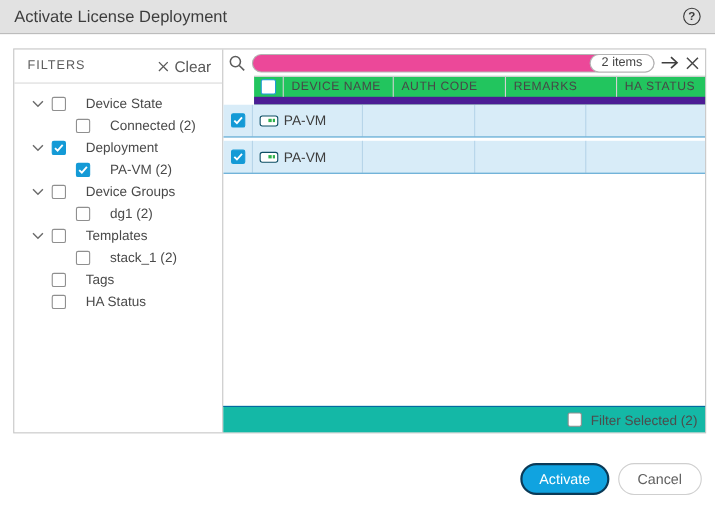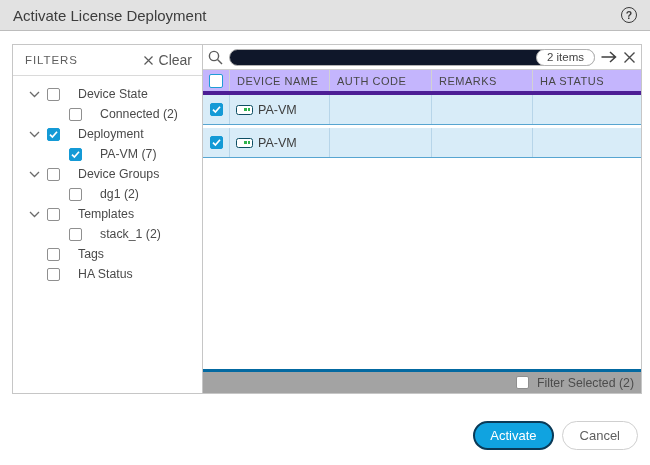--- a/index.html
+++ b/index.html
@@ -27,40 +27,40 @@
   .tree-label { font-size:12.3px; color:#4a4a4a; margin-left:18px; white-space:nowrap; }
 
   
   .cb { width:13px; height:13px; border:1px solid #8f8f8f; border-radius:2px; background:#fff; display:inline-flex; align-items:center; justify-content:center; flex:none; cursor:pointer; }
   .cb.checked { background:#149ad6; border-color:#149ad6; }
   .cb.selectall { width:14px; height:14px; border:1.5px solid #1f9cd6; }
 
   
   .tablearea { flex:1; display:flex; flex-direction:column; min-width:0; }
   .searchrow { height:24px; display:flex; align-items:center; padding:0 5px 0 4px; gap:5px; }
-  .searchpill { flex:1; height:17px; border:1px solid #b3b3b3; border-radius:9px; display:flex; align-items:center; justify-content:flex-end; background:#0f172a; }
+  .searchpill { flex:1; height:17px; border:1px solid #b3b3b3; border-radius:9px; display:flex; align-items:center; justify-content:flex-end; background:#ec4899; }
   .searchpill input { flex:1; border:none; outline:none; height:13px; font-size:12px; padding:0 8px; background:transparent; font-family:"Liberation Sans", sans-serif; color:#333; min-width:0; }
   .count-badge { height:17px; margin:-1px -1px -1px 0; border:1px solid #b3b3b3; border-radius:9px; background:#fff; display:flex; align-items:center; padding:0 10px; font-size:11.5px; color:#444; white-space:nowrap; }
   .icon-btn { display:flex; align-items:center; justify-content:center; cursor:pointer; flex:none; }
 
   .thead, .trow { display:grid; grid-template-columns:27px 100px 102px 101px 1fr; }
-  .thead { height:26px; background:#c4b5fd; border-top:1px solid #cfcfcf; border-bottom:4px solid #4c1d95; }
+  .thead { height:26px; background:#22c55e; border-top:1px solid #cfcfcf; border-bottom:7px solid #4c1d95;margin-left:28px; }
   .th { display:flex; align-items:center; padding:0 7px; font-size:11px; letter-spacing:0.5px; color:#474747; border-right:1px solid #d2d2d2; overflow:hidden; white-space:nowrap; }
   .th:last-child { border-right:none; }
   .th.cbcol, .td.cbcol { padding:0; justify-content:center; }
 
   .tbody { flex:1; overflow:hidden; }
   .trow { height:30px; background:#d8ecf8; border-bottom:1px solid #57a5d1; margin-bottom:3px; cursor:pointer; }
   .td { display:flex; align-items:center; padding:0 6px; font-size:12.5px; color:#3e3e3e; border-right:1px solid rgba(105,160,200,0.30); overflow:hidden; white-space:nowrap; }
   .td:last-child { border-right:none; }
 
   .device-icon { width:17px; height:10px; border:1.4px solid #0d4e63; border-radius:2.5px; background:#fff; display:inline-flex; align-items:center; justify-content:flex-end; gap:1px; padding-right:2px; margin-right:5px; flex:none; }
   .led { width:2.5px; height:2.5px; background:#2fb24c; }
 
-  .tfoot { height:24px; background:#a3a3a3; border-top:3px solid #0369a1; display:flex; align-items:center; justify-content:flex-end; gap:8px; padding-right:7px; }
+  .tfoot { height:24px; background:#14b8a6; border-top:1px solid #0369a1; display:flex; align-items:center; justify-content:flex-end; gap:8px; padding-right:7px; }
   .tfoot .label { font-size:12.3px; color:#4c4c4c; }
 
   
   .actions { position:absolute; top:421px; right:12px; display:flex; gap:8px; }
   .btn { height:29px; border-radius:15px; font-size:13px; font-family:"Liberation Sans", sans-serif; cursor:pointer; }
   .btn.primary { background:#10a3e0; border:2.5px solid #0a3a57; color:#ffffff; padding:0 15px; }
   .btn.secondary { background:#ffffff; border:1px solid #cfcfcf; color:#5f5f5f; padding:0 17px; }
 </style>
 </head>
 <body>
@@ -110,21 +110,21 @@
               </svg>
             </span>
             <span class="tree-label">Deployment</span>
           </div>
           <div class="tree-row child">
             <span class="cb checked">
               <svg width="11" height="11" viewBox="0 0 11 11">
                 <path d="M2 5.6 L4.4 8 L9 2.8" stroke="#ffffff" stroke-width="1.7" fill="none"></path>
               </svg>
             </span>
-            <span class="tree-label">PA-VM (7)</span>
+            <span class="tree-label">PA-VM (2)</span>
           </div>
           <div class="tree-row">
             <span class="chev">
               <svg width="11" height="7" viewBox="0 0 11 7">
                 <path d="M1 1 L5.5 5.5 L10 1" stroke="#6b6b6b" stroke-width="1.3" fill="none"></path>
               </svg>
             </span>
             <span class="cb"></span>
             <span class="tree-label">Device Groups</span>
           </div>

